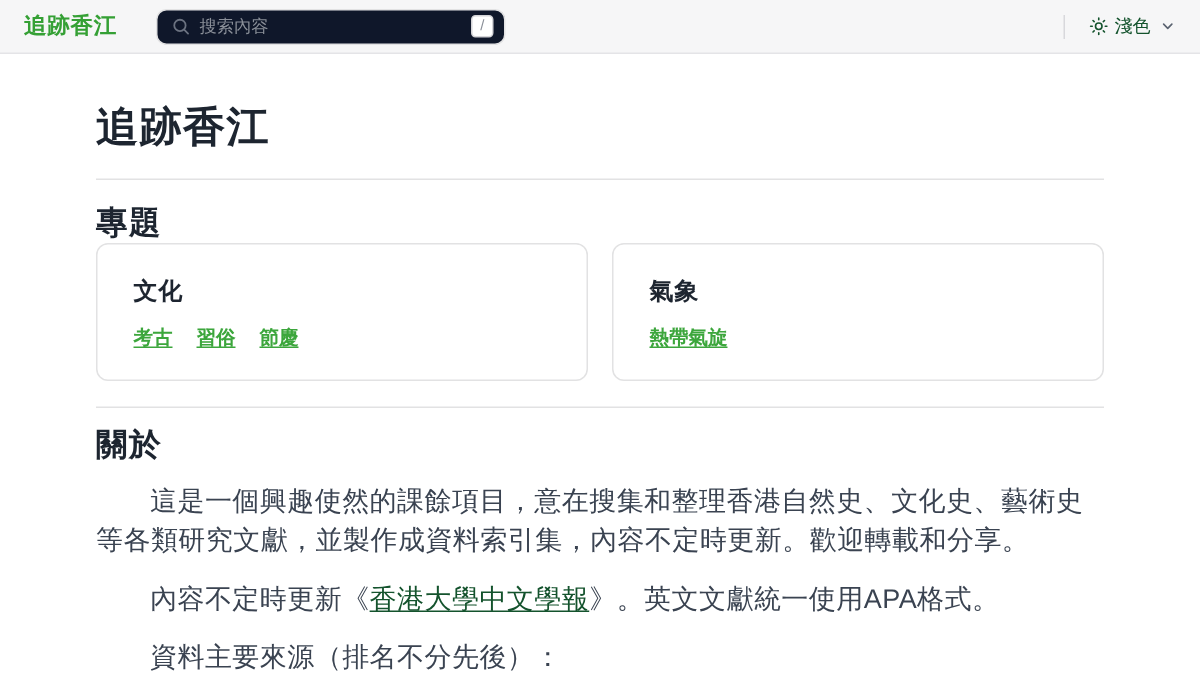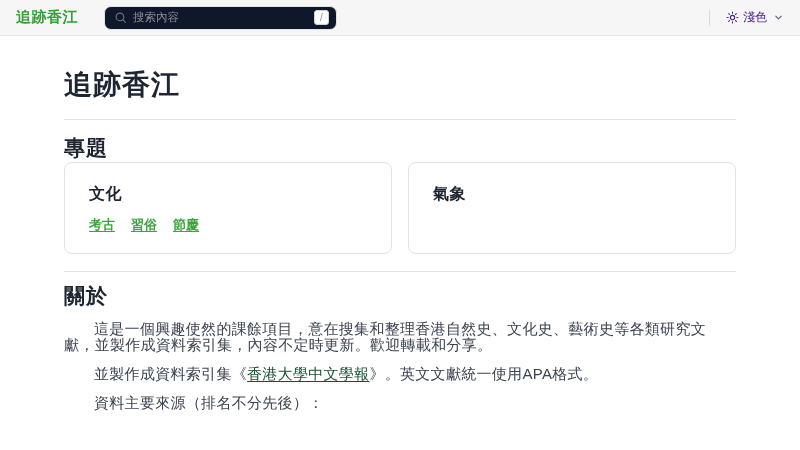--- a/index.html
+++ b/index.html
@@ -71,21 +71,21 @@
     width: 1px;
     height: 16px;
     background: #d8d8dc;
     margin-right: 10px;
   }
   .theme-toggle {
     display: flex;
     align-items: center;
     gap: 4px;
     cursor: pointer;
-    color: #4c1d95;
+    color: #14532d;
   }
   .theme-label { font-size: 12px; }
   .theme-toggle .chev { color: #5b6371; display: flex; align-items: center; margin-left: 2px; }
 
   
   .content {
     padding: 0 64px;
   }
   h1.page-title {
     margin-top: 30px;
@@ -133,22 +133,22 @@
     color: #3ca63c;
     font-size: 13px;
     text-decoration: underline;
     text-underline-offset: 2px;
     cursor: pointer;
     font-weight: bold;
   }
 
   .about-text { margin-top: 11px; }
   .about-text p {
-    font-size: 15px;
-    line-height: 16px;
+    font-size: 18px;
+    line-height: 26px;
     color: #3a4351;
     text-indent: 2em;
     margin-bottom: 13px;
     letter-spacing: 0.3px;
   }
   .about-text a.inline-link {
     color: #14532d;
     text-decoration: underline;
     text-underline-offset: 2px;
     cursor: pointer;
@@ -199,23 +199,26 @@
     <div class="card">
       <div class="card-title">文化</div>
       <div class="card-links">
         <a class="green-link">考古</a>
         <a class="green-link">習俗</a>
         <a class="green-link">節慶</a>
       </div>
     </div>
     <div class="card">
       <div class="card-title">氣象</div>
+      <div class="card-links">
+        <a class="green-link">熱帶氣旋</a>
+      </div>
     </div>
   </div>
 
   <h2 class="section-heading about">關於</h2>
 
   <div class="about-text">
     <p>這是一個興趣使然的課餘項目，意在搜集和整理香港自然史、文化史、藝術史等各類研究文獻，並製作成資料索引集，內容不定時更新。歡迎轉載和分享。</p>
-    <p><span>並製作成資料索引集《</span><a class="inline-link">香港大學中文學報</a><span>》。英文文獻統一使用APA格式。</span></p>
+    <p><span>內容不定時更新《</span><a class="inline-link">香港大學中文學報</a><span>》。英文文獻統一使用APA格式。</span></p>
     <p>資料主要來源（排名不分先後）：</p>
   </div>
 </main>
 
 </body></html>

